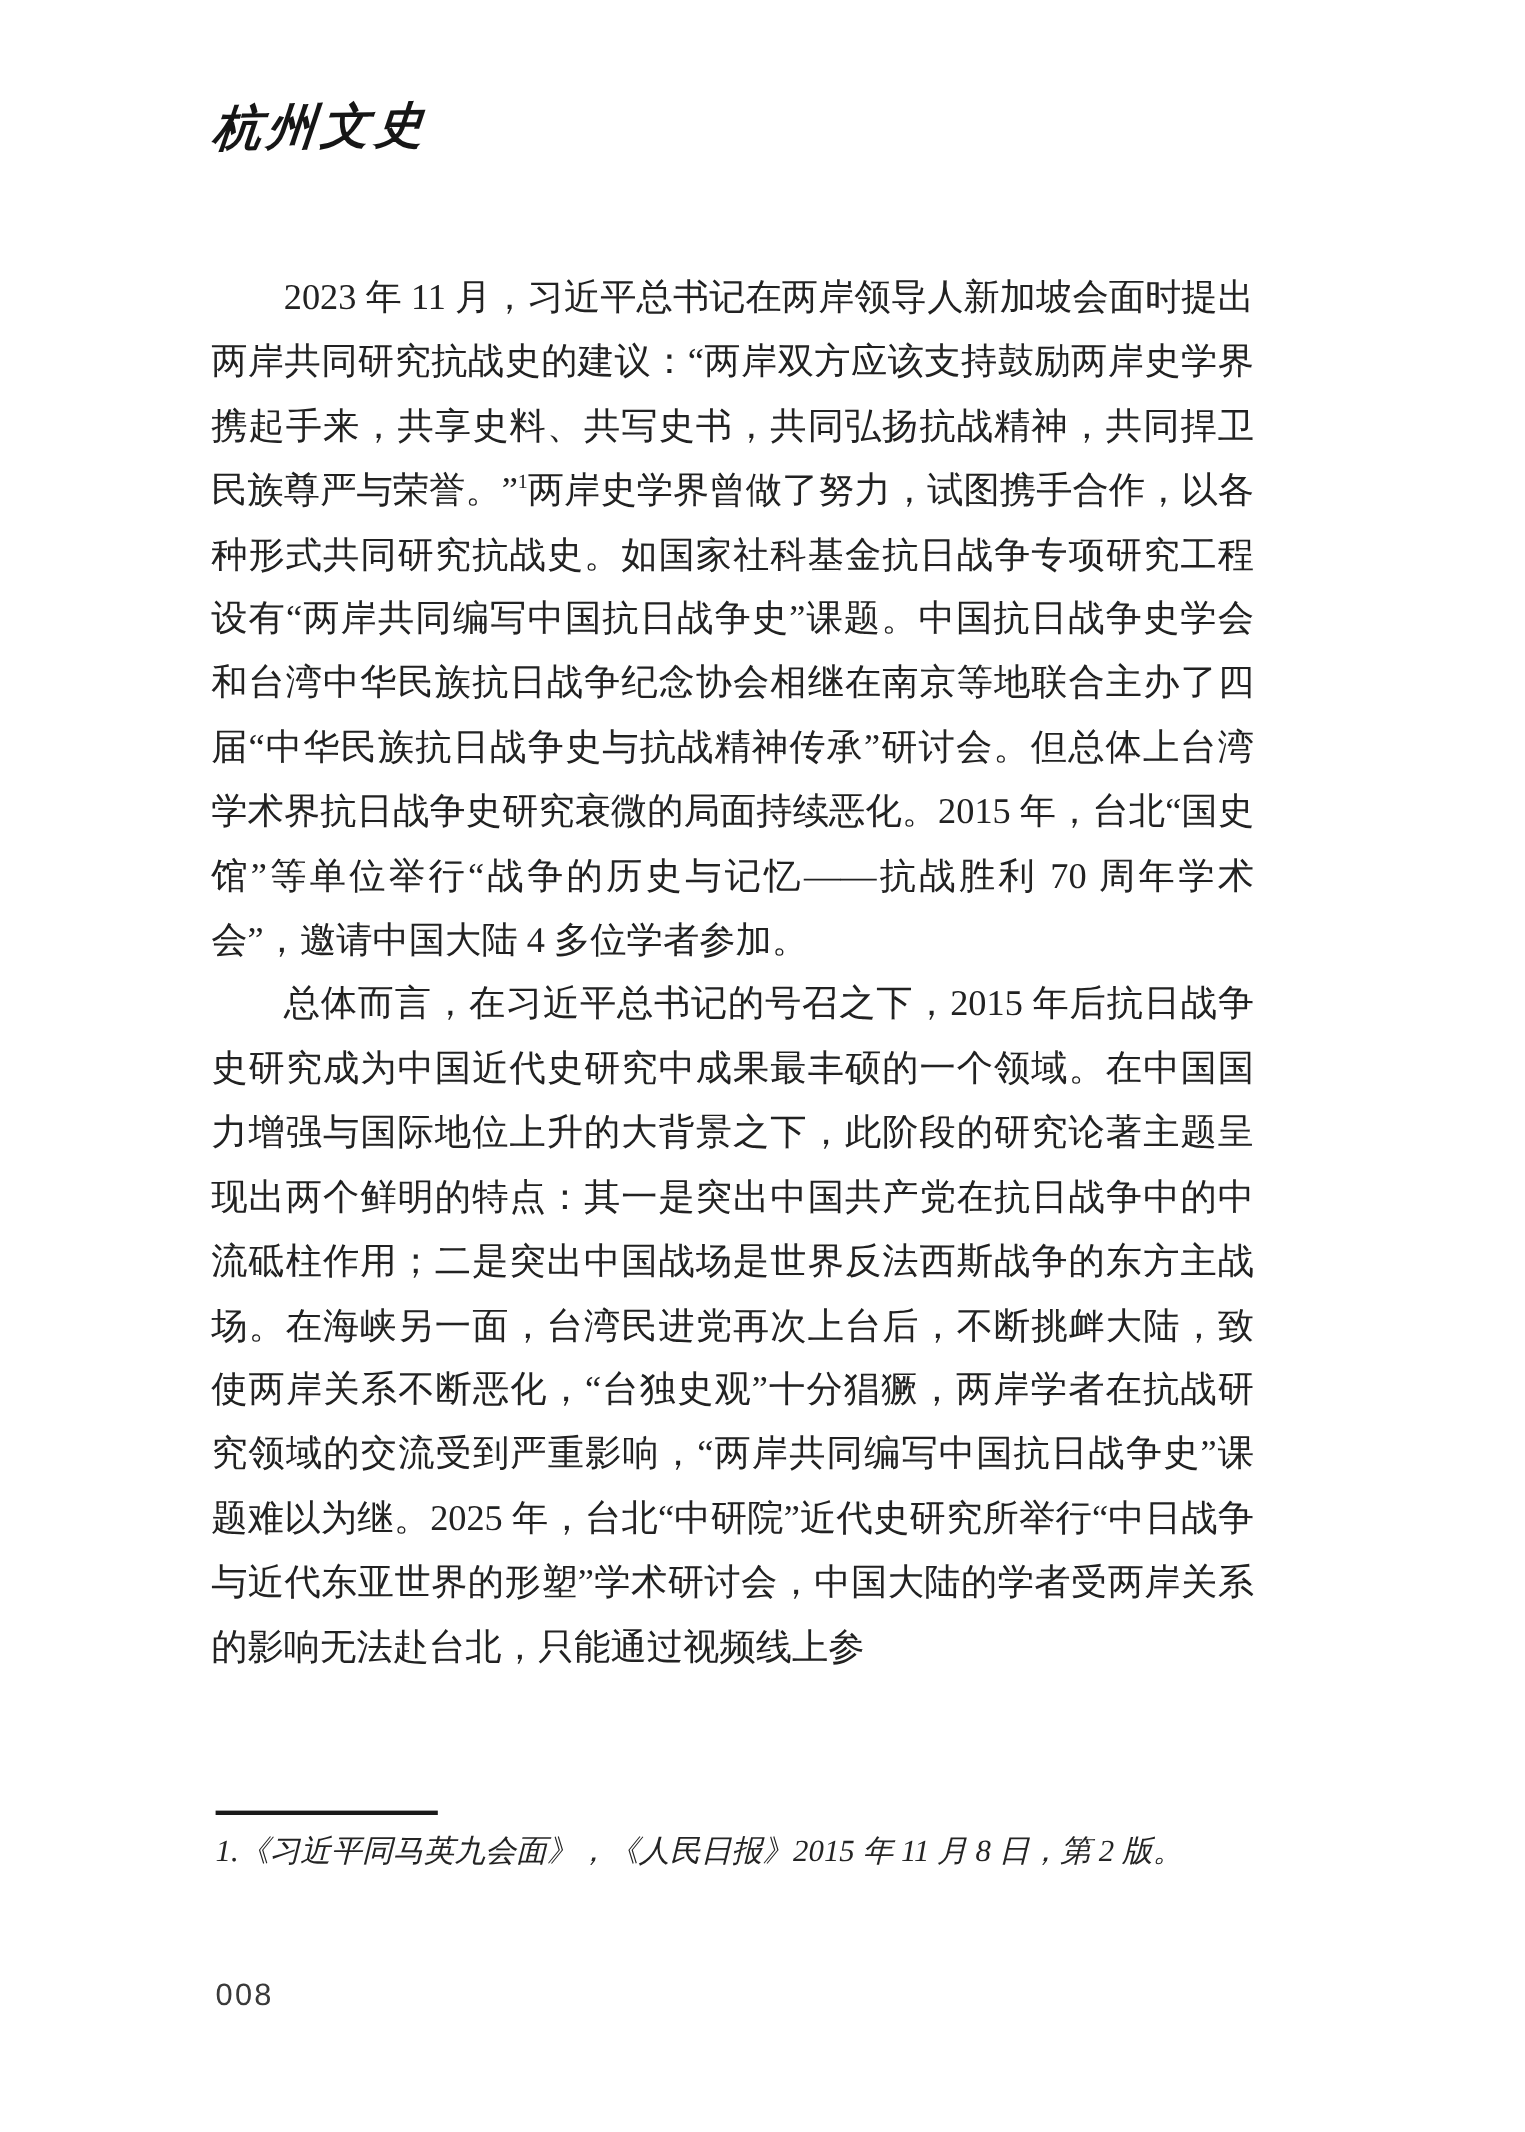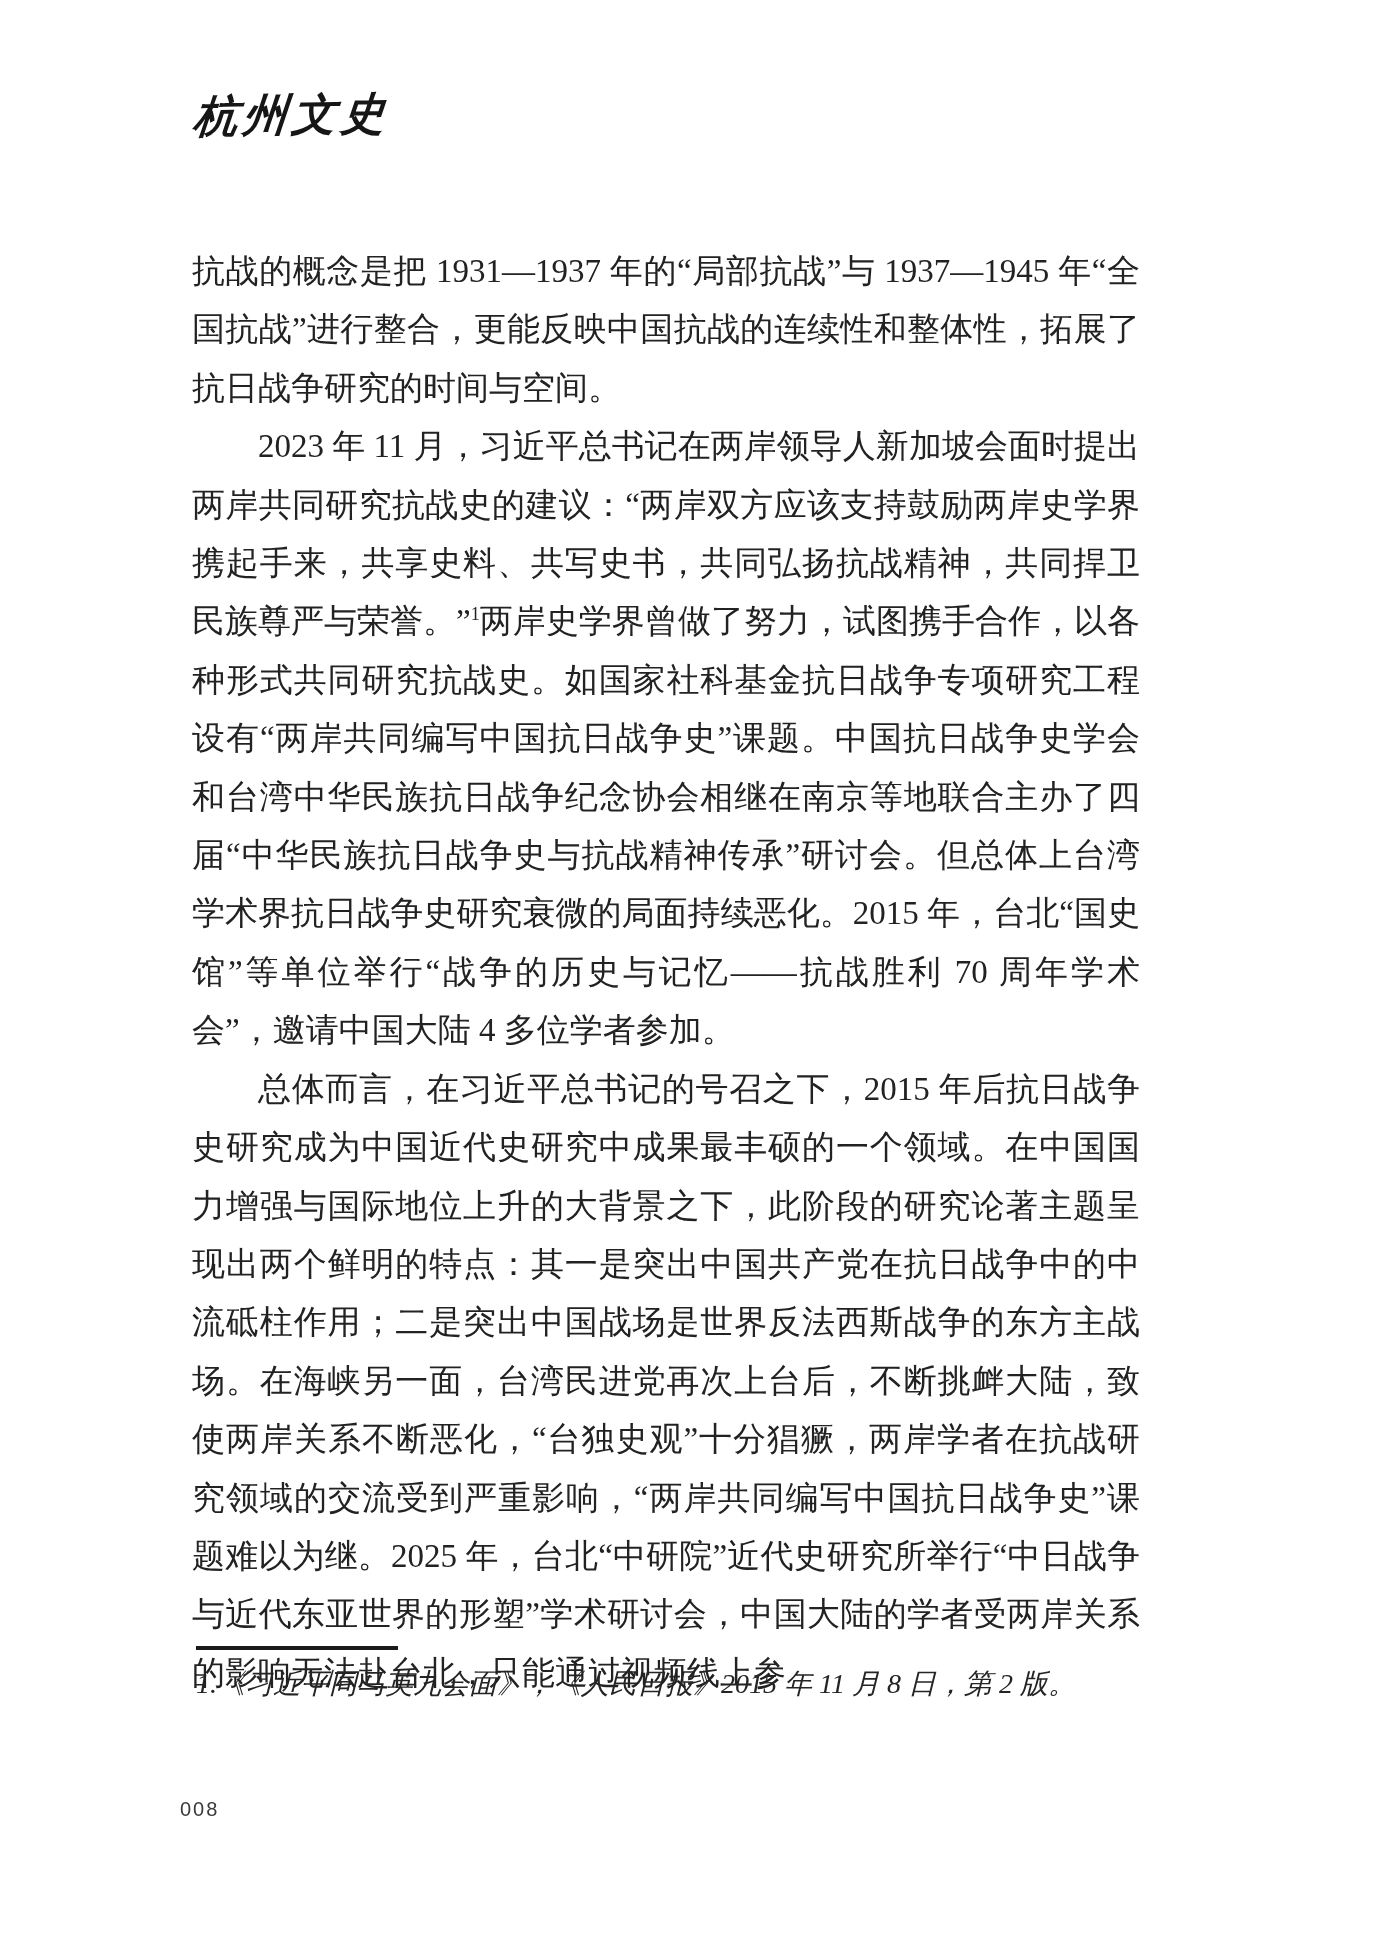--- a/index.html
+++ b/index.html
@@ -65,37 +65,36 @@
   .footnote-text {
     margin: 14px 0 0 0;
     font-size: 28px;
     line-height: 40px;
     font-style: italic;
     color: #242424;
     text-align: left;
   }
   .page-number {
     position: absolute;
-    left: 180px;
+    left: 196px;
     top: 1798px;
-    font-size: 20px;
+    font-size: 28px;
     letter-spacing: 2px;
     color: #3a3a3a;
     font-family: "Liberation Sans", "DejaVu Sans", sans-serif;
   }
 </style>
 </head>
 <body>
 
 <div class="page">
 
   <div class="logo">杭州文史</div>
 
   <div class="content">
-    <p class="para"><span>抗战的概念是把 1931—1937 年的“局部抗战”与 1937—1945 年“全国抗战”进行整合，更能反映中国抗战的连续性和整体性，拓展了抗日战争研究的时间与空间。</span></p>
 
     <p class="para indent"><span>2023 年 11 月，习近平总书记在两岸领导人新加坡会面时提出两岸共同研究抗战史的建议：“两岸双方应该支持鼓励两岸史学界携起手来，共享史料、共写史书，共同弘扬抗战精神，共同捍卫民族尊严与荣誉。”</span><sup class="note-ref">1</sup><span>两岸史学界曾做了努力，试图携手合作，以各种形式共同研究抗战史。如国家社科基金抗日战争专项研究工程设有“两岸共同编写中国抗日战争史”课题。中国抗日战争史学会和台湾中华民族抗日战争纪念协会相继在南京等地联合主办了四届“中华民族抗日战争史与抗战精神传承”研讨会。但总体上台湾学术界抗日战争史研究衰微的局面持续恶化。2015 年，台北“国史馆”等单位举行“战争的历史与记忆——抗战胜利 70 周年学术会”，邀请中国大陆 4 多位学者参加。</span></p>
 
     <p class="para indent"><span>总体而言，在习近平总书记的号召之下，2015 年后抗日战争史研究成为中国近代史研究中成果最丰硕的一个领域。在中国国力增强与国际地位上升的大背景之下，此阶段的研究论著主题呈现出两个鲜明的特点：其一是突出中国共产党在抗日战争中的中流砥柱作用；二是突出中国战场是世界反法西斯战争的东方主战场。在海峡另一面，台湾民进党再次上台后，不断挑衅大陆，致使两岸关系不断恶化，“台独史观”十分猖獗，两岸学者在抗战研究领域的交流受到严重影响，“两岸共同编写中国抗日战争史”课题难以为继。2025 年，台北“中研院”近代史研究所举行“中日战争与近代东亚世界的形塑”学术研讨会，中国大陆的学者受两岸关系的影响无法赴台北，只能通过视频线上参</span></p>
   </div>
 
   <div class="footnote-block">
     <div class="footnote-rule"></div>
     <p class="footnote-text">1.《习近平同马英九会面》，《人民日报》2015 年 11 月 8 日，第 2 版。</p>
   </div>

